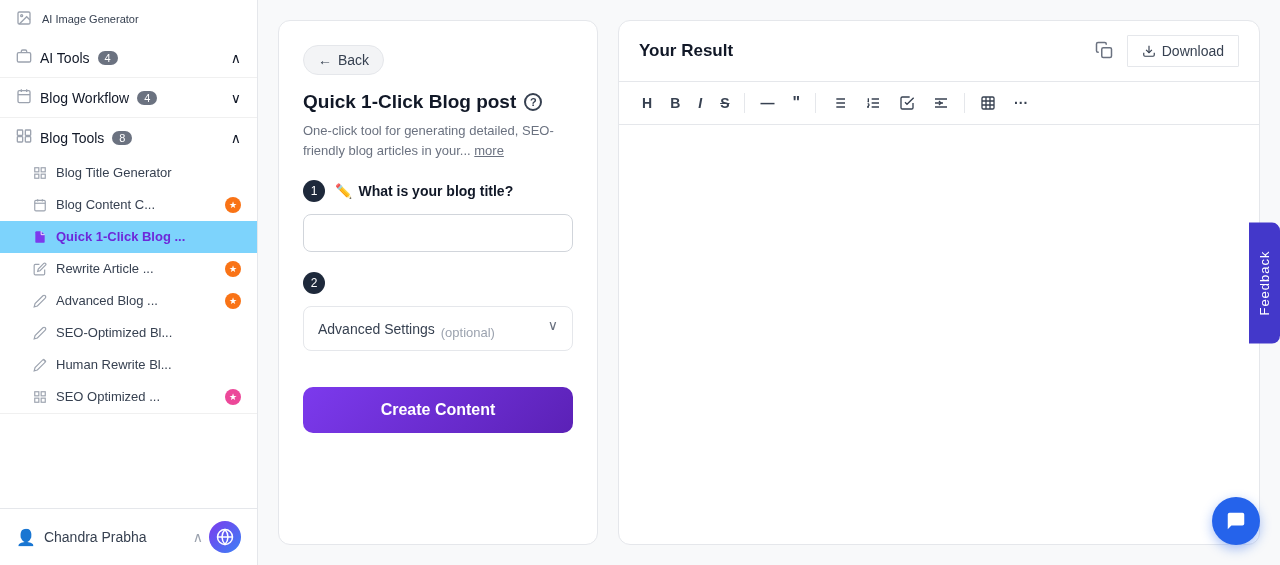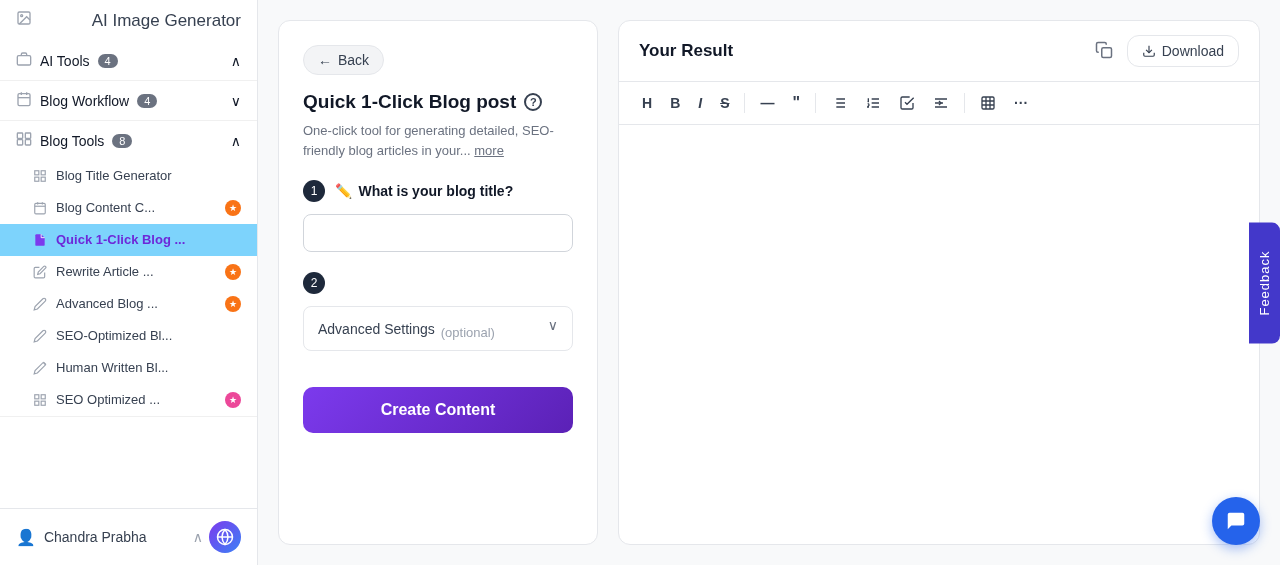--- a/index.html
+++ b/index.html
@@ -1,20 +1,20 @@
 <!DOCTYPE html>
 <html><head>
   <meta charset="utf-8">
   <style>
     * { box-sizing: border-box; margin: 0; padding: 0; }
     body { font-family: -apple-system, BlinkMacSystemFont, 'Segoe UI', sans-serif; background: #f0f2f5; display: flex; height: 565px; overflow: hidden; font-size: 14px; }
 
     
     .sidebar { width: 258px; background: #fff; border-right: 1px solid #e5e7eb; display: flex; flex-direction: column; height: 565px; overflow-y: auto; }
-    .sidebar-item-top { display: flex; align-items: center; gap: 10px; padding: 10px 16px; cursor: pointer; color: #374151; font-size: 17px; justify-content: space-between; }
+    .sidebar-item-top { display: flex; align-items: center; gap: 10px; padding: 10px 16px; cursor: pointer; color: #374151; font-size: 11px; }
     .sidebar-section { border-bottom: 1px solid #f0f0f0; }
     .section-header { display: flex; align-items: center; justify-content: space-between; padding: 10px 16px; cursor: pointer; color: #111827; font-weight: 400; font-size: 14px; gap: 27px; }
     .section-header-left { display: flex; align-items: center; gap: 8px; }
     .badge { background: #6b7280; color: #fff; border-radius: 10px; padding: 1px 7px; font-size: 11px; }
     .sub-item { display: flex; align-items: flex-start; gap: 8px; padding: 8px 16px 8px 32px; cursor: pointer; color: #374151; font-size: 13px; border-radius: 0; }
     .sub-item.active { color: #6d28d9; font-weight: 600; background: #7dd3fc; }
     .sub-item .item-icon { width: 16px; height: 16px; flex-shrink: 0; display: flex; align-items: center; justify-content: center; color: #9ca3af; }
     .orange-dot { width: 16px; height: 16px; background: #f97316; border-radius: 50%; display: flex; align-items: center; justify-content: center; font-size: 9px; color: white; flex-shrink: 0; margin-left: auto; }
     .pink-dot { width: 16px; height: 16px; background: #ec4899; border-radius: 50%; display: flex; align-items: center; justify-content: center; font-size: 9px; color: white; flex-shrink: 0; margin-left: auto; }
     .sidebar-footer { margin-top: auto; padding: 12px 16px; border-top: 1px solid #e5e7eb; display: flex; align-items: center; justify-content: space-between; cursor: pointer; }
@@ -41,21 +41,21 @@
     .adv-optional { color: #9ca3af; font-weight: 400; font-size: 13px; margin-top: 8px; }
     .chevron-icon { color: #6b7280; }
     .create-btn { width: 100%; background: linear-gradient(135deg, #7c3aed, #5b21b6); color: white; border: none; border-radius: 10px; padding: 14px; font-size: 16px; font-weight: 700; cursor: pointer; margin-top: 16px; }
 
     
     .result-panel { flex: 1; background: #fff; border-radius: 12px; border: 1px solid #e5e7eb; display: flex; flex-direction: column; overflow: hidden; }
     .result-header { display: flex; align-items: center; justify-content: space-between; padding: 14px 20px; border-bottom: 1px solid #e5e7eb; }
     .result-title { font-size: 17px; font-weight: 700; color: #111827; }
     .result-actions { display: flex; align-items: center; gap: 10px; }
     .copy-btn { background: none; border: none; cursor: pointer; color: #6b7280; padding: 4px; }
-    .download-btn { display: flex; align-items: center; gap: 6px; background: #fff; border: 1px solid #e5e7eb; border-radius: 12px; padding: 7px 14px; cursor: pointer; font-size: 14px; color: #374151; font-weight: 500; }
+    .download-btn { display: flex; align-items: center; gap: 6px; background: #fff; border: 1px solid #e5e7eb; border-radius: 1px; padding: 7px 14px; cursor: pointer; font-size: 14px; color: #374151; font-weight: 500; }
     .toolbar { display: flex; align-items: center; gap: 4px; padding: 8px 16px; border-bottom: 1px solid #e5e7eb; flex-wrap: wrap; }
     .toolbar-btn { background: none; border: none; cursor: pointer; color: #374151; padding: 4px 7px; border-radius: 4px; font-size: 14px; font-weight: 600; display: flex; align-items: center; justify-content: center; }
     .toolbar-divider { width: 1px; height: 20px; background: #e5e7eb; margin: 0 4px; }
     .result-body { flex: 1; padding: 16px; overflow-y: auto; }
 
     
     .chat-fab { position: fixed; bottom: 20px; right: 20px; width: 48px; height: 48px; background: #2563eb; border-radius: 50%; display: flex; align-items: center; justify-content: center; cursor: pointer; color: white; font-size: 20px; box-shadow: 0 4px 12px rgba(37,99,235,0.4); }
     .info-circle { width: 18px; height: 18px; border-radius: 50%; border: 2px solid #374151; display: inline-flex; align-items: center; justify-content: center; font-size: 11px; font-weight: 700; color: #374151; }
   </style>
 </head>
@@ -190,21 +190,21 @@
       <span>SEO-Optimized Bl...</span>
     </div>
 
     <div class="sub-item">
       <span class="item-icon">
         <svg width="14" height="14" viewBox="0 0 24 24" fill="none" stroke="currentColor" stroke-width="2">
             <line x1="18" y1="2" x2="22" y2="6"></line>
             <path d="M7.5 20.5 2 22l1.5-5.5 14-14 4 4-14 14z"></path>
           </svg>
       </span>
-      <span>Human Written Bl...</span>
+      <span>Human Rewrite Bl...</span>
     </div>
 
     <div class="sub-item">
       <span class="item-icon">
         <svg width="14" height="14" viewBox="0 0 24 24" fill="none" stroke="currentColor" stroke-width="2">
             <rect x="3" y="3" width="7" height="7"></rect>
             <rect x="14" y="3" width="7" height="7"></rect>
             <rect x="3" y="14" width="7" height="7"></rect>
             <rect x="14" y="14" width="7" height="7"></rect>
           </svg>

